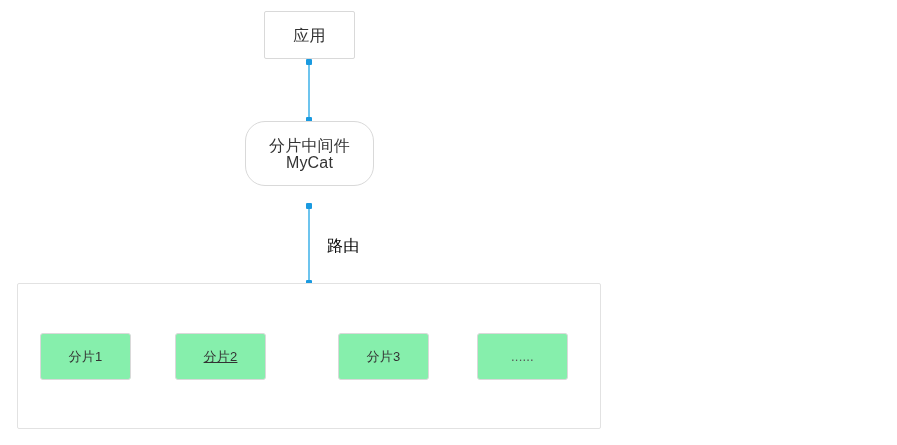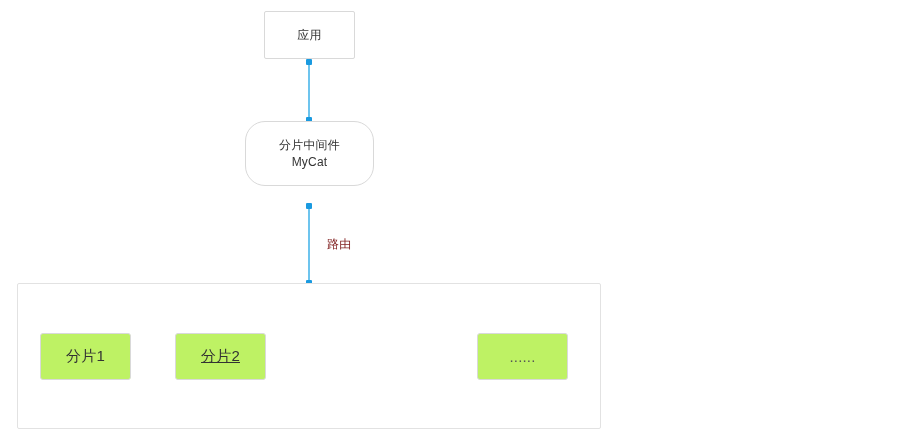--- a/index.html
+++ b/index.html
@@ -22,21 +22,21 @@
     position: absolute;
     box-sizing: border-box;
     background: #ffffff;
     border: 1px solid #d9d9d9;
     border-radius: 2px;
     display: flex;
     flex-direction: column;
     align-items: center;
     justify-content: center;
     color: #333333;
-    font-size: 12px;
+    font-size: 16px;
     line-height: 17px;
     text-align: center;
     letter-spacing: 0.2px;
   }
   .node .line2 {
     display: block;
     text-align: right;
   }
   #node-app {
     left: 264px;
@@ -61,28 +61,28 @@
     background: #ffffff;
     border: 1px solid #e2e2e2;
     border-radius: 2px;
   }
   .shard {
     position: absolute;
     box-sizing: border-box;
     top: 333px;
     width: 91px;
     height: 47px;
-    background: #bef264;
+    background: #86efac;
     border: 1px solid #d9d9d9;
     border-radius: 3px;
     display: flex;
     align-items: center;
     justify-content: center;
     color: #333333;
-    font-size: 15px;
+    font-size: 13px;
     letter-spacing: 0.2px;
   }
   #shard-0 { left: 40px; }
   #shard-1 { left: 175px; text-decoration: underline; }
   #shard-2 { left: 338px; }
   #shard-3 { left: 477px; color: #555555; }
 
   .connector {
     position: absolute;
     width: 2px;
@@ -107,22 +107,22 @@
   }
   #ep-a { left: 306px; top: 59px; }
   #ep-b { left: 306px; top: 117px; }
   #ep-c { left: 306px; top: 203px; }
   #ep-d { left: 306px; top: 280px; }
 
   #route-label {
     position: absolute;
     left: 327px;
     top: 236px;
-    font-size: 12px;
-    color: #7f1d1d;
+    font-size: 16px;
+    color: #000000;
     letter-spacing: 0.2px;
     white-space: nowrap;
   }
 </style>
 </head>
 <body>
 
 <div id="canvas">
 
   <div class="node" id="node-app">
@@ -145,17 +145,20 @@
   <div id="route-label">路由</div>
 
   <div id="cluster-box"></div>
 
   <div class="shard" id="shard-0">
     <span>分片1</span>
   </div>
   <div class="shard" id="shard-1">
     <span>分片2</span>
   </div>
+  <div class="shard" id="shard-2">
+    <span>分片3</span>
+  </div>
   <div class="shard" id="shard-3">
     <span>......</span>
   </div>
 
 </div>
 
 </body></html>

